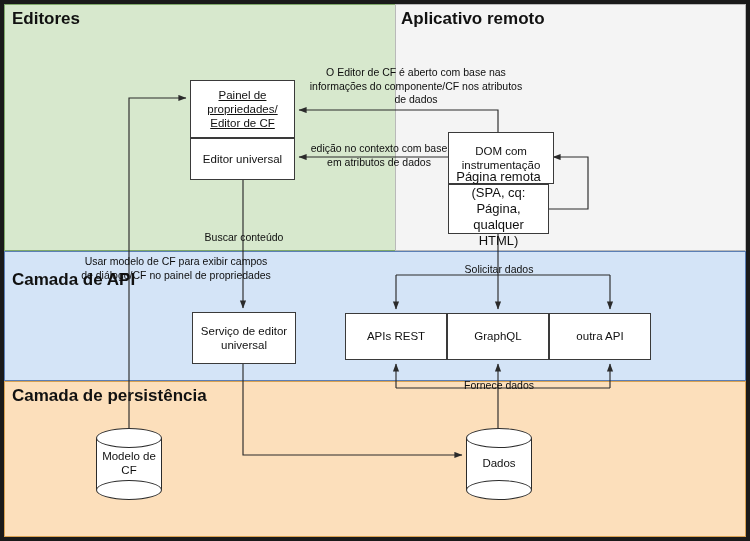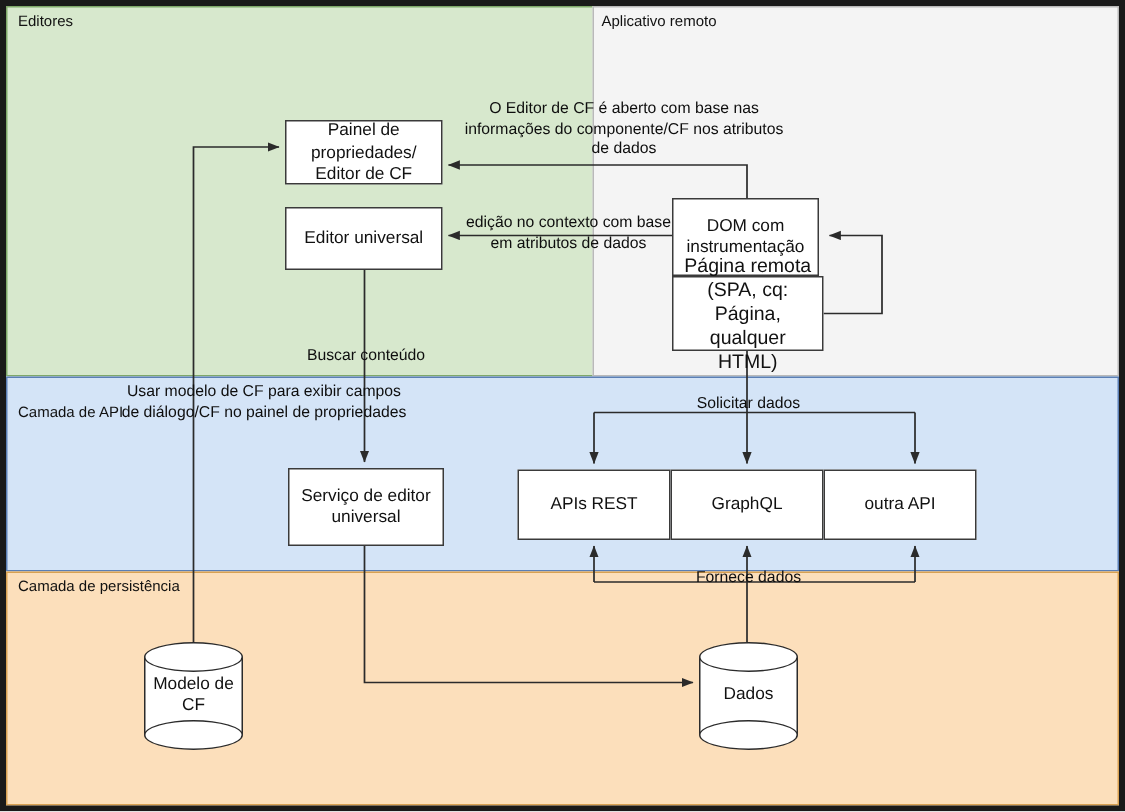--- a/index.html
+++ b/index.html
@@ -10,34 +10,34 @@
   #frame{position:absolute;left:0;top:0;width:750px;height:541px;
          border:4px solid #1a1a1a;box-sizing:border-box;}
 
   
   .band{position:absolute;box-sizing:border-box;}
   #band-editors{left:4px;top:4px;width:742px;height:247px;background:#d7e8cd;border:1px solid #7fa86a;}
   #band-remote{left:395px;top:4px;width:351px;height:247px;background:#f4f4f4;border:1px solid #b9b9b9;border-left:1px solid #b9b9b9;}
   #band-api{left:4px;top:251px;width:742px;height:130px;background:#d4e4f7;border:1px solid #5b7fb5;}
   #band-persist{left:4px;top:381px;width:742px;height:156px;background:#fcdfbb;border:1px solid #d8a152;}
 
-  .band-label{position:absolute;font-size:10px;color:#111;white-space:nowrap;}
+  .band-label{position:absolute;font-size:17px;color:#111;white-space:nowrap;font-weight:bold;}
   #lab-editors{left:12px;top:9px;}
   #lab-remote{left:401px;top:9px;}
   #lab-api{left:12px;top:256px;margin-top:14px;}
   #lab-persist{left:12px;top:386px;}
 
   
   .node{position:absolute;box-sizing:border-box;background:#ffffff;border:1.3px solid #3a3a3a;
         display:flex;align-items:center;justify-content:center;text-align:center;
         font-size:11.5px;color:#111;line-height:1.22;padding:2px 4px;}
 
-  #n-painel{left:190px;top:80px;width:105px;height:43px;}
+  #n-painel{left:190px;top:80px;width:105px;height:58px;text-decoration:underline;}
   #n-editoruni{left:190px;top:138px;width:105px;height:42px;border-top:1.3px solid #3a3a3a;}
-  #n-dom{left:448px;top:132px;width:98px;height:52px;}
+  #n-dom{left:448px;top:132px;width:106px;height:52px;}
   #n-pagina{left:448px;top:184px;width:101px;height:50px;border-top:1.3px solid #3a3a3a;font-size:13px;}
   #n-servico{left:192px;top:312px;width:104px;height:52px;}
   #n-rest{left:345px;top:313px;width:102px;height:47px;}
   #n-graphql{left:447px;top:313px;width:102px;height:47px;border-left:1.3px solid #3a3a3a;}
   #n-outra{left:549px;top:313px;width:102px;height:47px;border-left:1.3px solid #3a3a3a;}
 
   
   .cyl{position:absolute;width:66px;height:72px;}
   .cyl .body{position:absolute;left:0;top:10px;width:66px;height:52px;background:#fff;
              border-left:1.2px solid #2b2b2b;border-right:1.2px solid #2b2b2b;box-sizing:border-box;}

